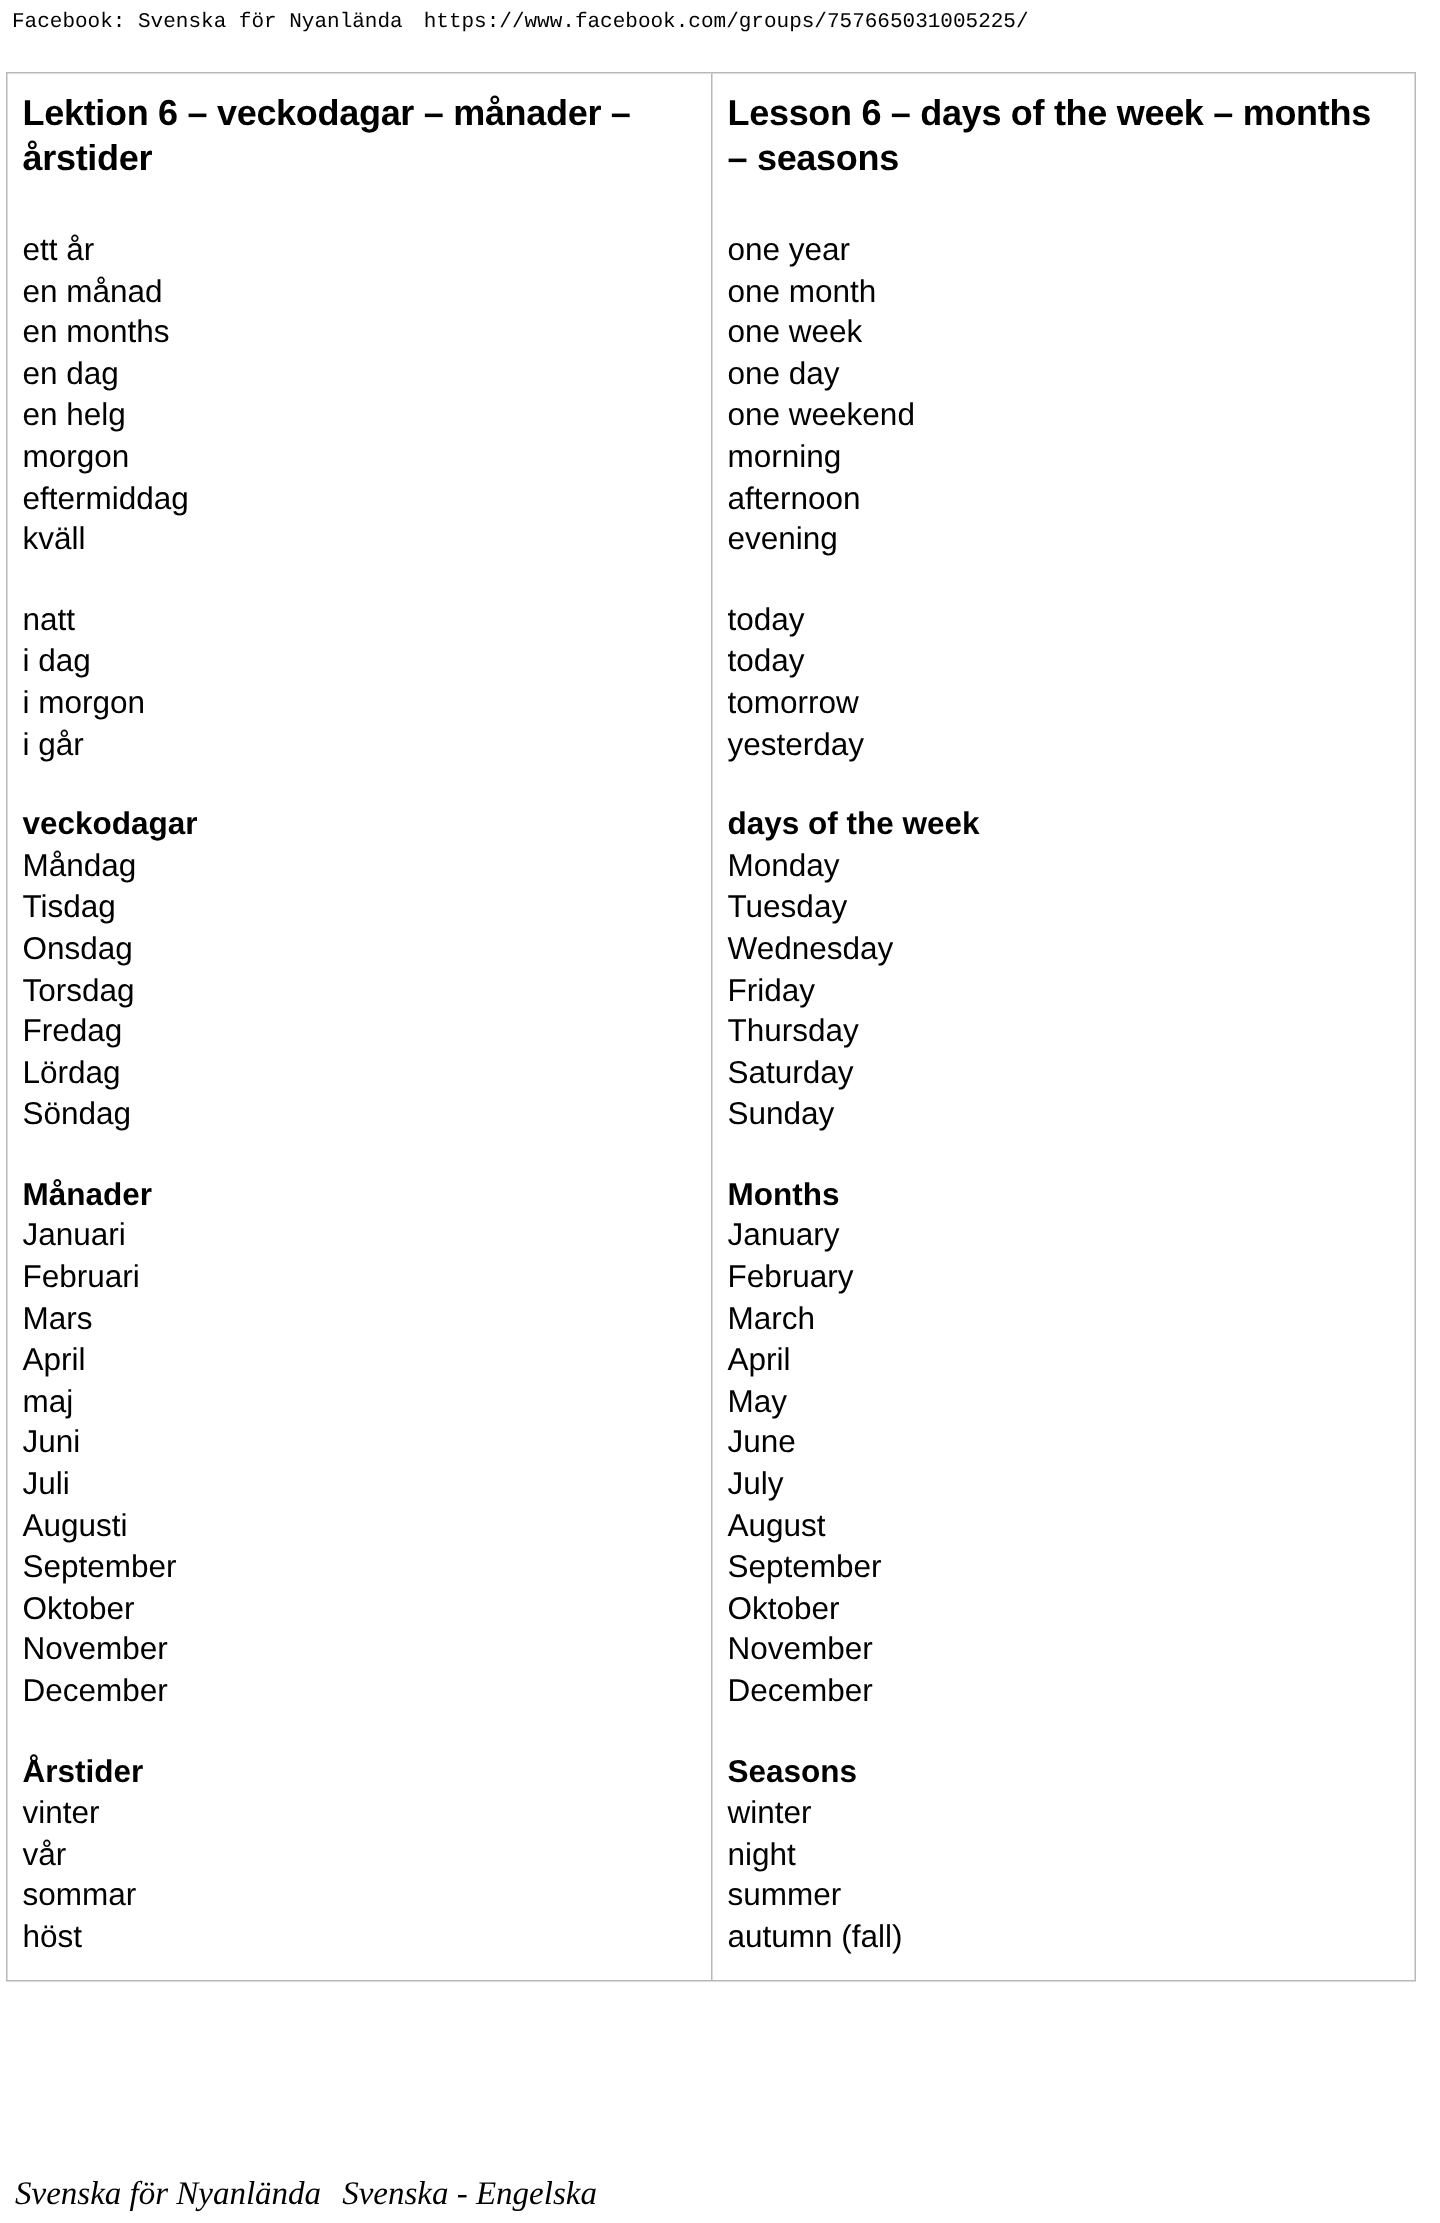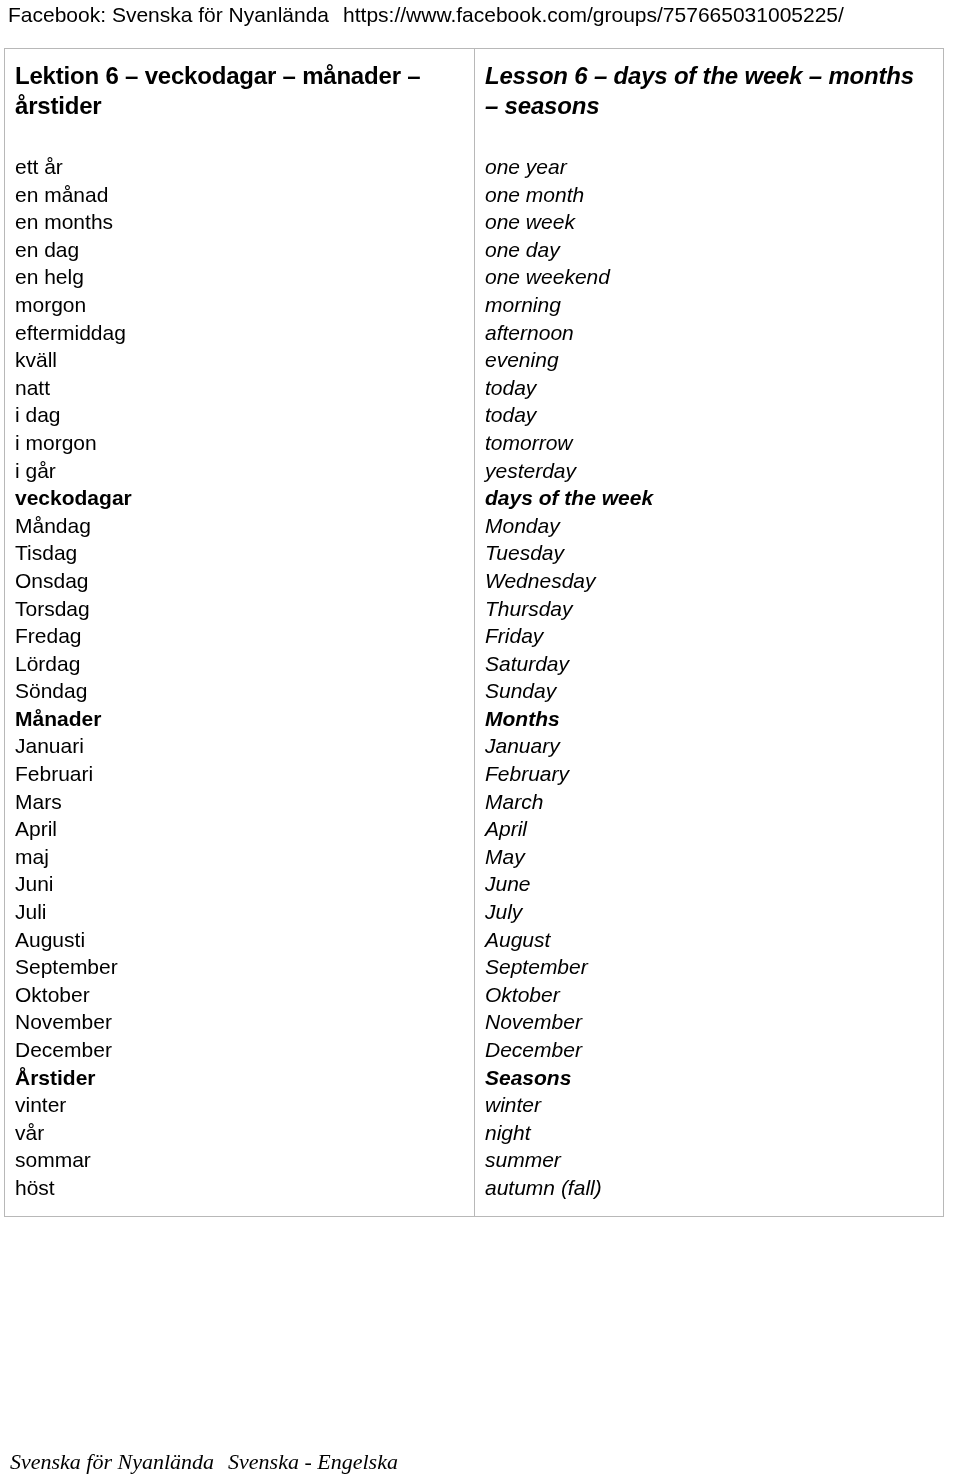--- a/index.html
+++ b/index.html
@@ -16,22 +16,22 @@
     overflow: hidden;
   }
 
   
   .page-header {
     position: absolute;
     left: 8px;
     top: 1px;
     width: 944px;
     height: 32px;
-    font-family: Liberation Sans, sans-serif;
-    font-size: 21px;
+    font-family: Liberation Mono, monospace;
+    font-size: 14px;
     line-height: 28px;
     white-space: nowrap;
     color: #000;
   }
   .page-header .gap {
     display: inline-block;
     width: 14px;
   }
 
   
@@ -48,32 +48,32 @@
   .vocab-col {
     box-sizing: border-box;
     padding: 10px 10px 14px 10px;
   }
   .vocab-col.left {
     width: 471px;
     border-right: 1px solid #b8b8b8;
   }
   .vocab-col.right {
     width: 469px;
-    font-style: italic;
   }
 
   .col-title {
     font-size: 24px;
     font-weight: bold;
     line-height: 30px;
     margin: 2px 0 0 0;
     letter-spacing: -0.2px;
   }
 
   .block {
+    margin-top: 26px;
   }
   .block.first {
     margin-top: 32px;
   }
   .word {
     font-size: 21px;
     line-height: 27.6px;
     white-space: nowrap;
   }
   .word.heading {
@@ -173,22 +173,22 @@
       <div class="word">today</div>
       <div class="word">today</div>
       <div class="word">tomorrow</div>
       <div class="word">yesterday</div>
     </div>
     <div class="block">
       <div class="word heading">days of the week</div>
       <div class="word">Monday</div>
       <div class="word">Tuesday</div>
       <div class="word">Wednesday</div>
+      <div class="word">Friday</div>
       <div class="word">Thursday</div>
-      <div class="word">Friday</div>
       <div class="word">Saturday</div>
       <div class="word">Sunday</div>
     </div>
     <div class="block">
       <div class="word heading">Months</div>
       <div class="word">January</div>
       <div class="word">February</div>
       <div class="word">March</div>
       <div class="word">April</div>
       <div class="word">May</div>

